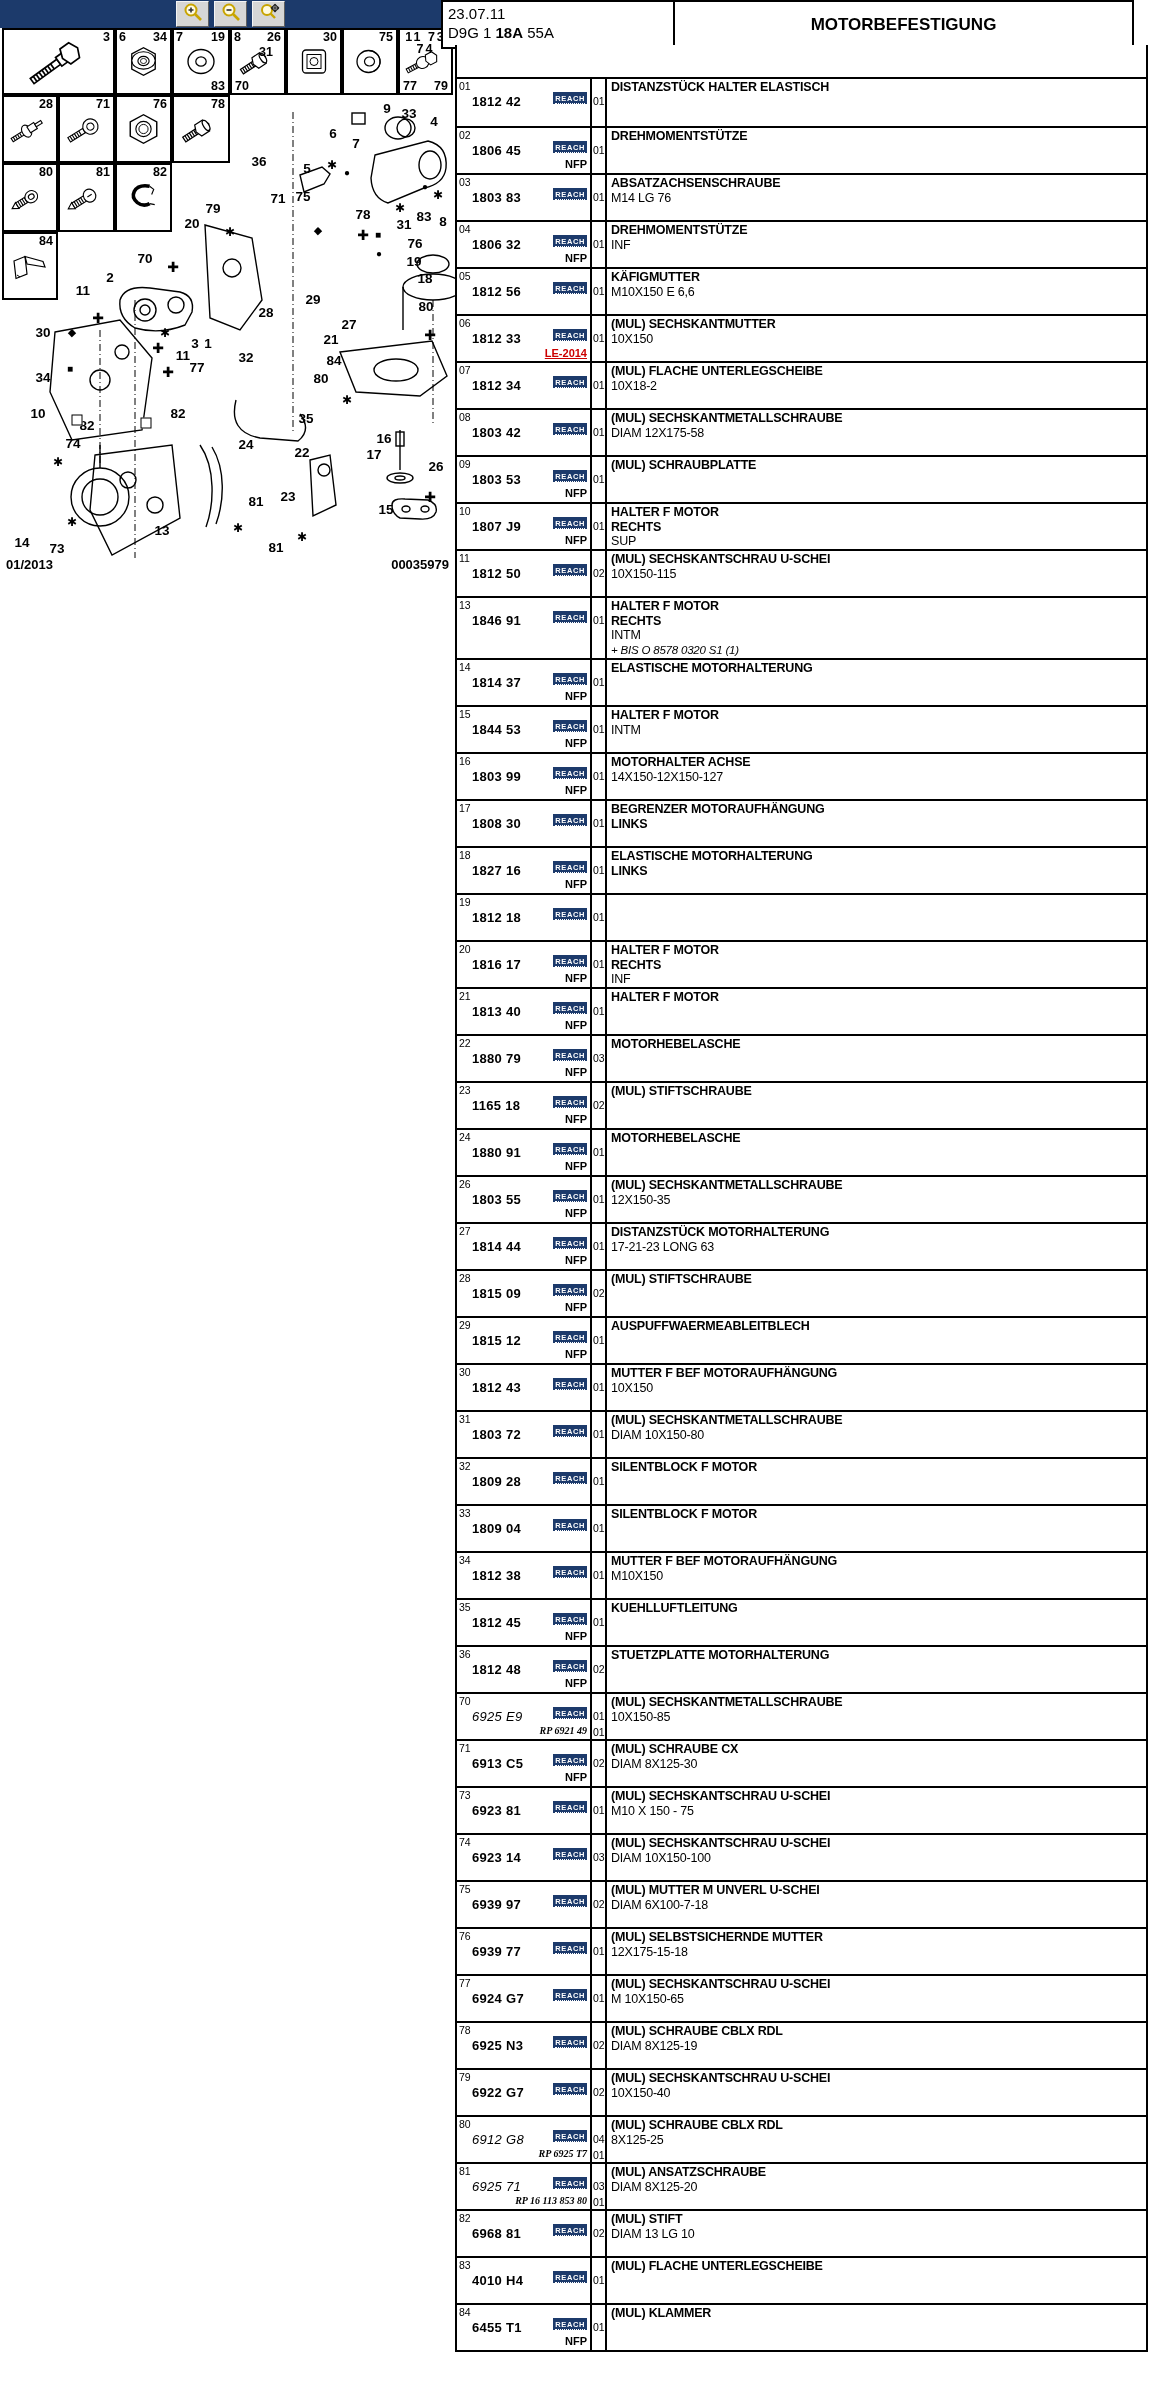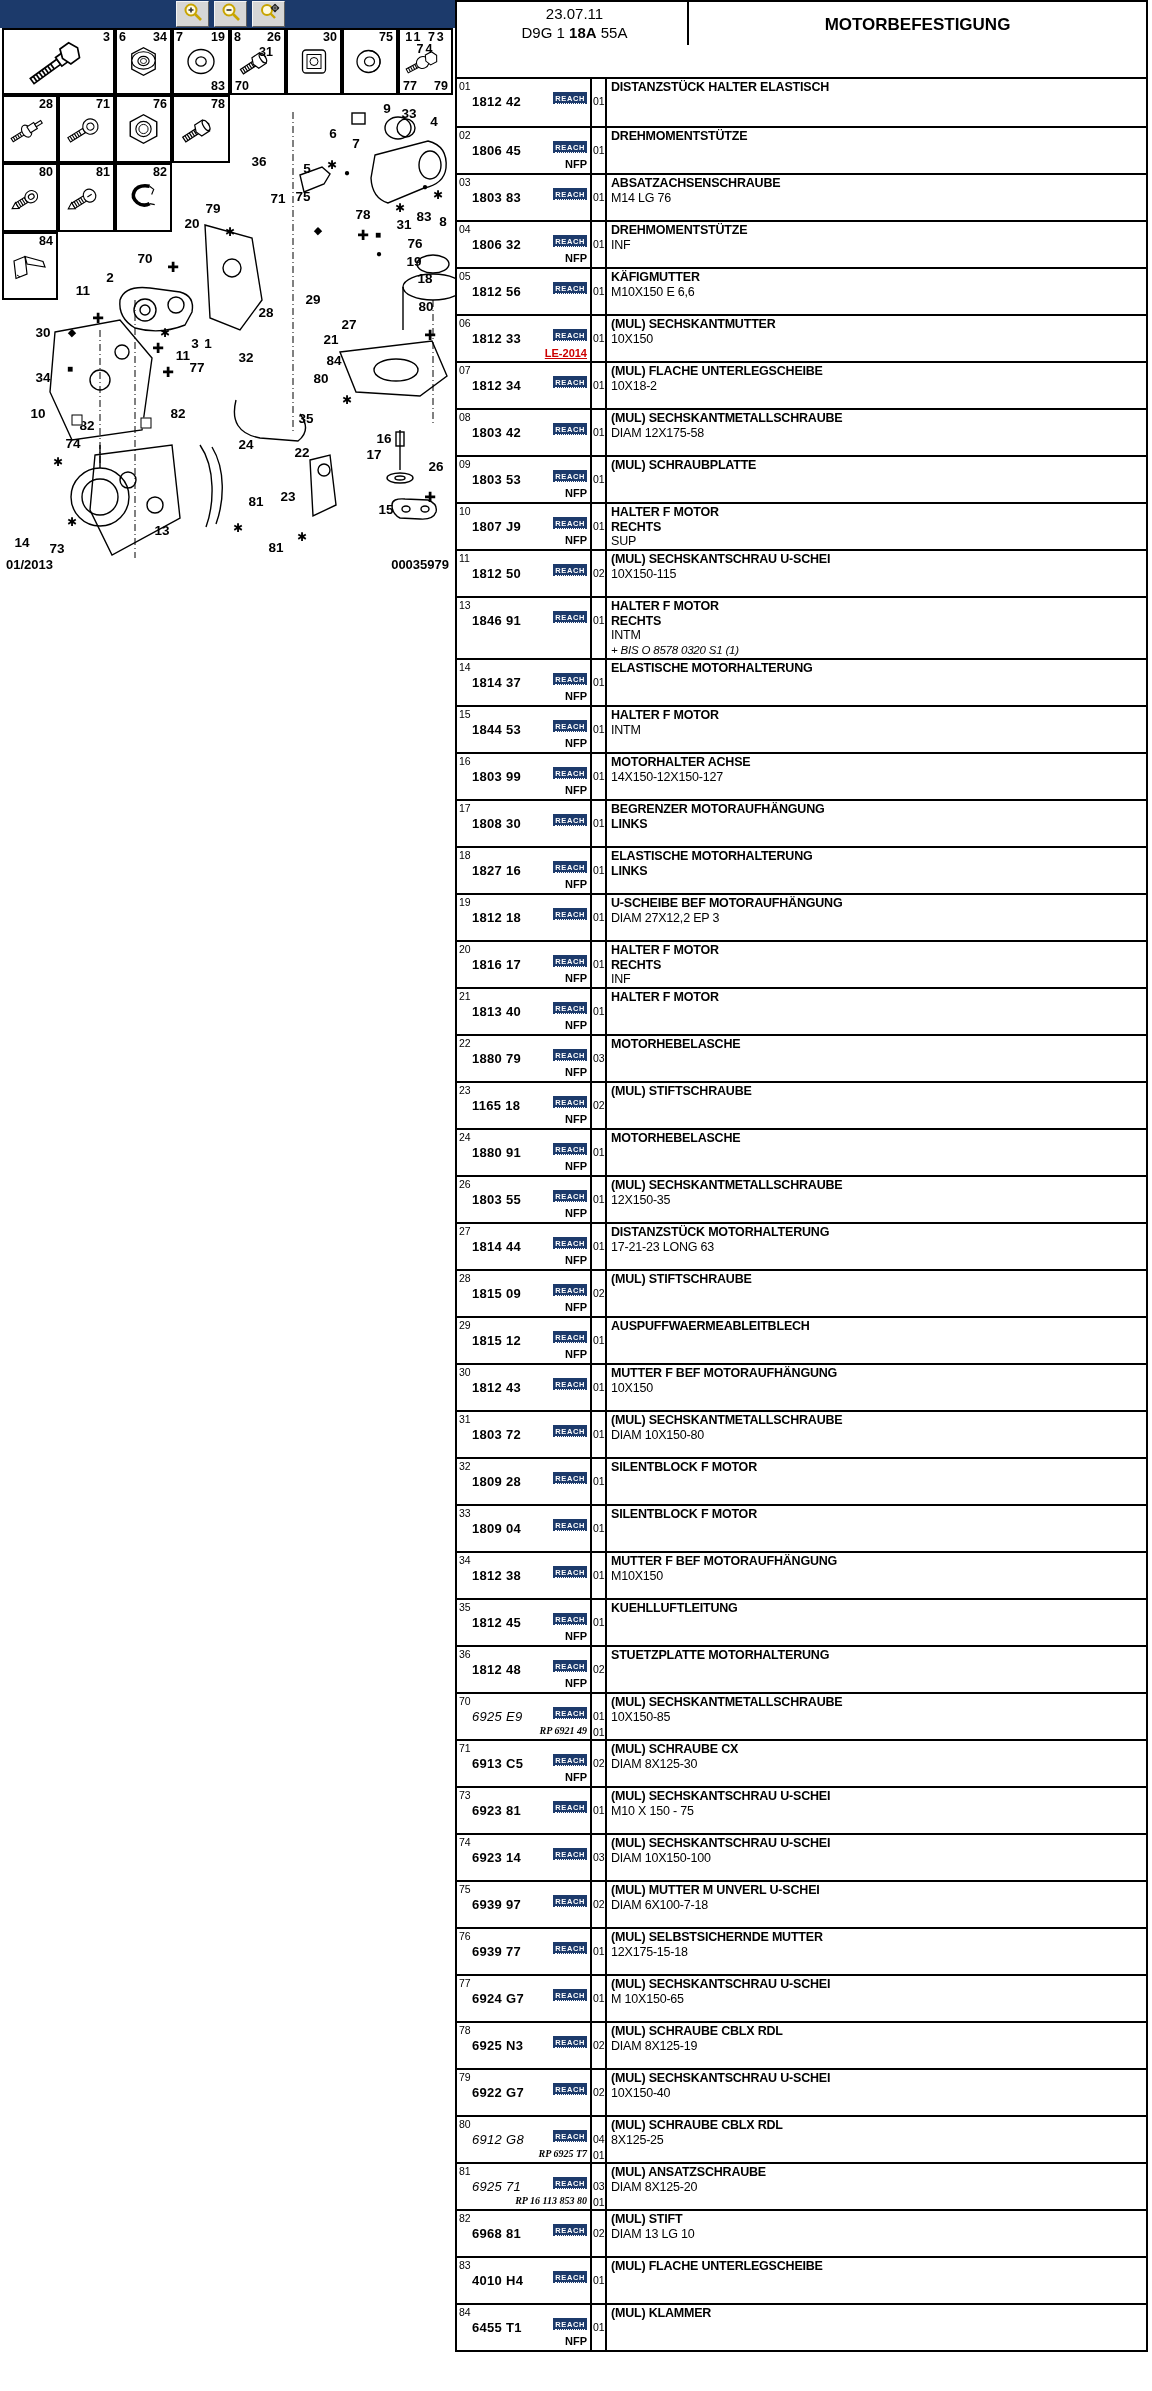--- a/index.html
+++ b/index.html
@@ -25,22 +25,22 @@
   .lb.top{left:0;right:0;top:1px;text-align:center;letter-spacing:2px;}
   .co{position:absolute;transform:translate(-50%,-50%);font-weight:bold;font-size:13.5px;line-height:13px;}
   .mk{position:absolute;transform:translate(-50%,-50%);line-height:10px;}
   .mk.plus{font-size:14px}.mk.star{font-size:12px}.mk.dot{font-size:10px}
   .mk.diamond{font-size:11px}.mk.square{font-size:10px}
   .mk.wsquare{width:9px;height:9px;border:1.5px solid #000;background:#fff;}
   .dfoot{position:absolute;bottom:8px;font-weight:bold;font-size:13px;}
   .dfoot.l{left:6px}.dfoot.r{right:6px}
 
   
-  .hdr{position:absolute;left:455px;top:0;width:693px;height:49px;border:2px solid #000;
-       box-sizing:border-box;display:flex;background:#fff;text-align:center;}
+  .hdr{position:absolute;left:441px;top:0;width:693px;height:49px;border:2px solid #000;
+       box-sizing:border-box;display:flex;background:#fff;}
   .hleft{width:232px;border-right:2px solid #000;box-sizing:border-box;
          padding:2px 0 0 5px;font-size:15px;line-height:19px;}
   .hright{flex:1;display:flex;align-items:center;justify-content:center;
           font-weight:bold;font-size:17px;}
   .gap{position:absolute;left:455px;top:45px;width:693px;height:32px;box-sizing:border-box;
        border-left:2px solid #000;border-right:2px solid #000;background:#fff;}
 
   
   .parts{position:absolute;left:455px;top:77px;width:693px;border:2px solid #000;
          box-sizing:border-box;background:#fff;}
@@ -642,24 +642,20 @@
       </div>
       <div class="prow" style="height: 47px;">
         <div class="ca">
           <span class="idx">19</span>
           <span class="pn">1812 18</span>
           <span class="badge"><i>REACH</i></span>
         </div>
         <div class="cb">
           <span class="q1">01</span>
         </div>
-        <div class="cc">
-          <div class="dl b">U-SCHEIBE BEF MOTORAUFHÄNGUNG</div>
-          <div class="dl r">DIAM 27X12,2 EP 3</div>
-        </div>
       </div>
       <div class="prow" style="height: 47px;">
         <div class="ca">
           <span class="idx">20</span>
           <span class="pn">1816 17</span>
           <span class="badge"><i>REACH</i></span>
           <span class="tag">NFP</span>
         </div>
         <div class="cb">
           <span class="q1">01</span>

